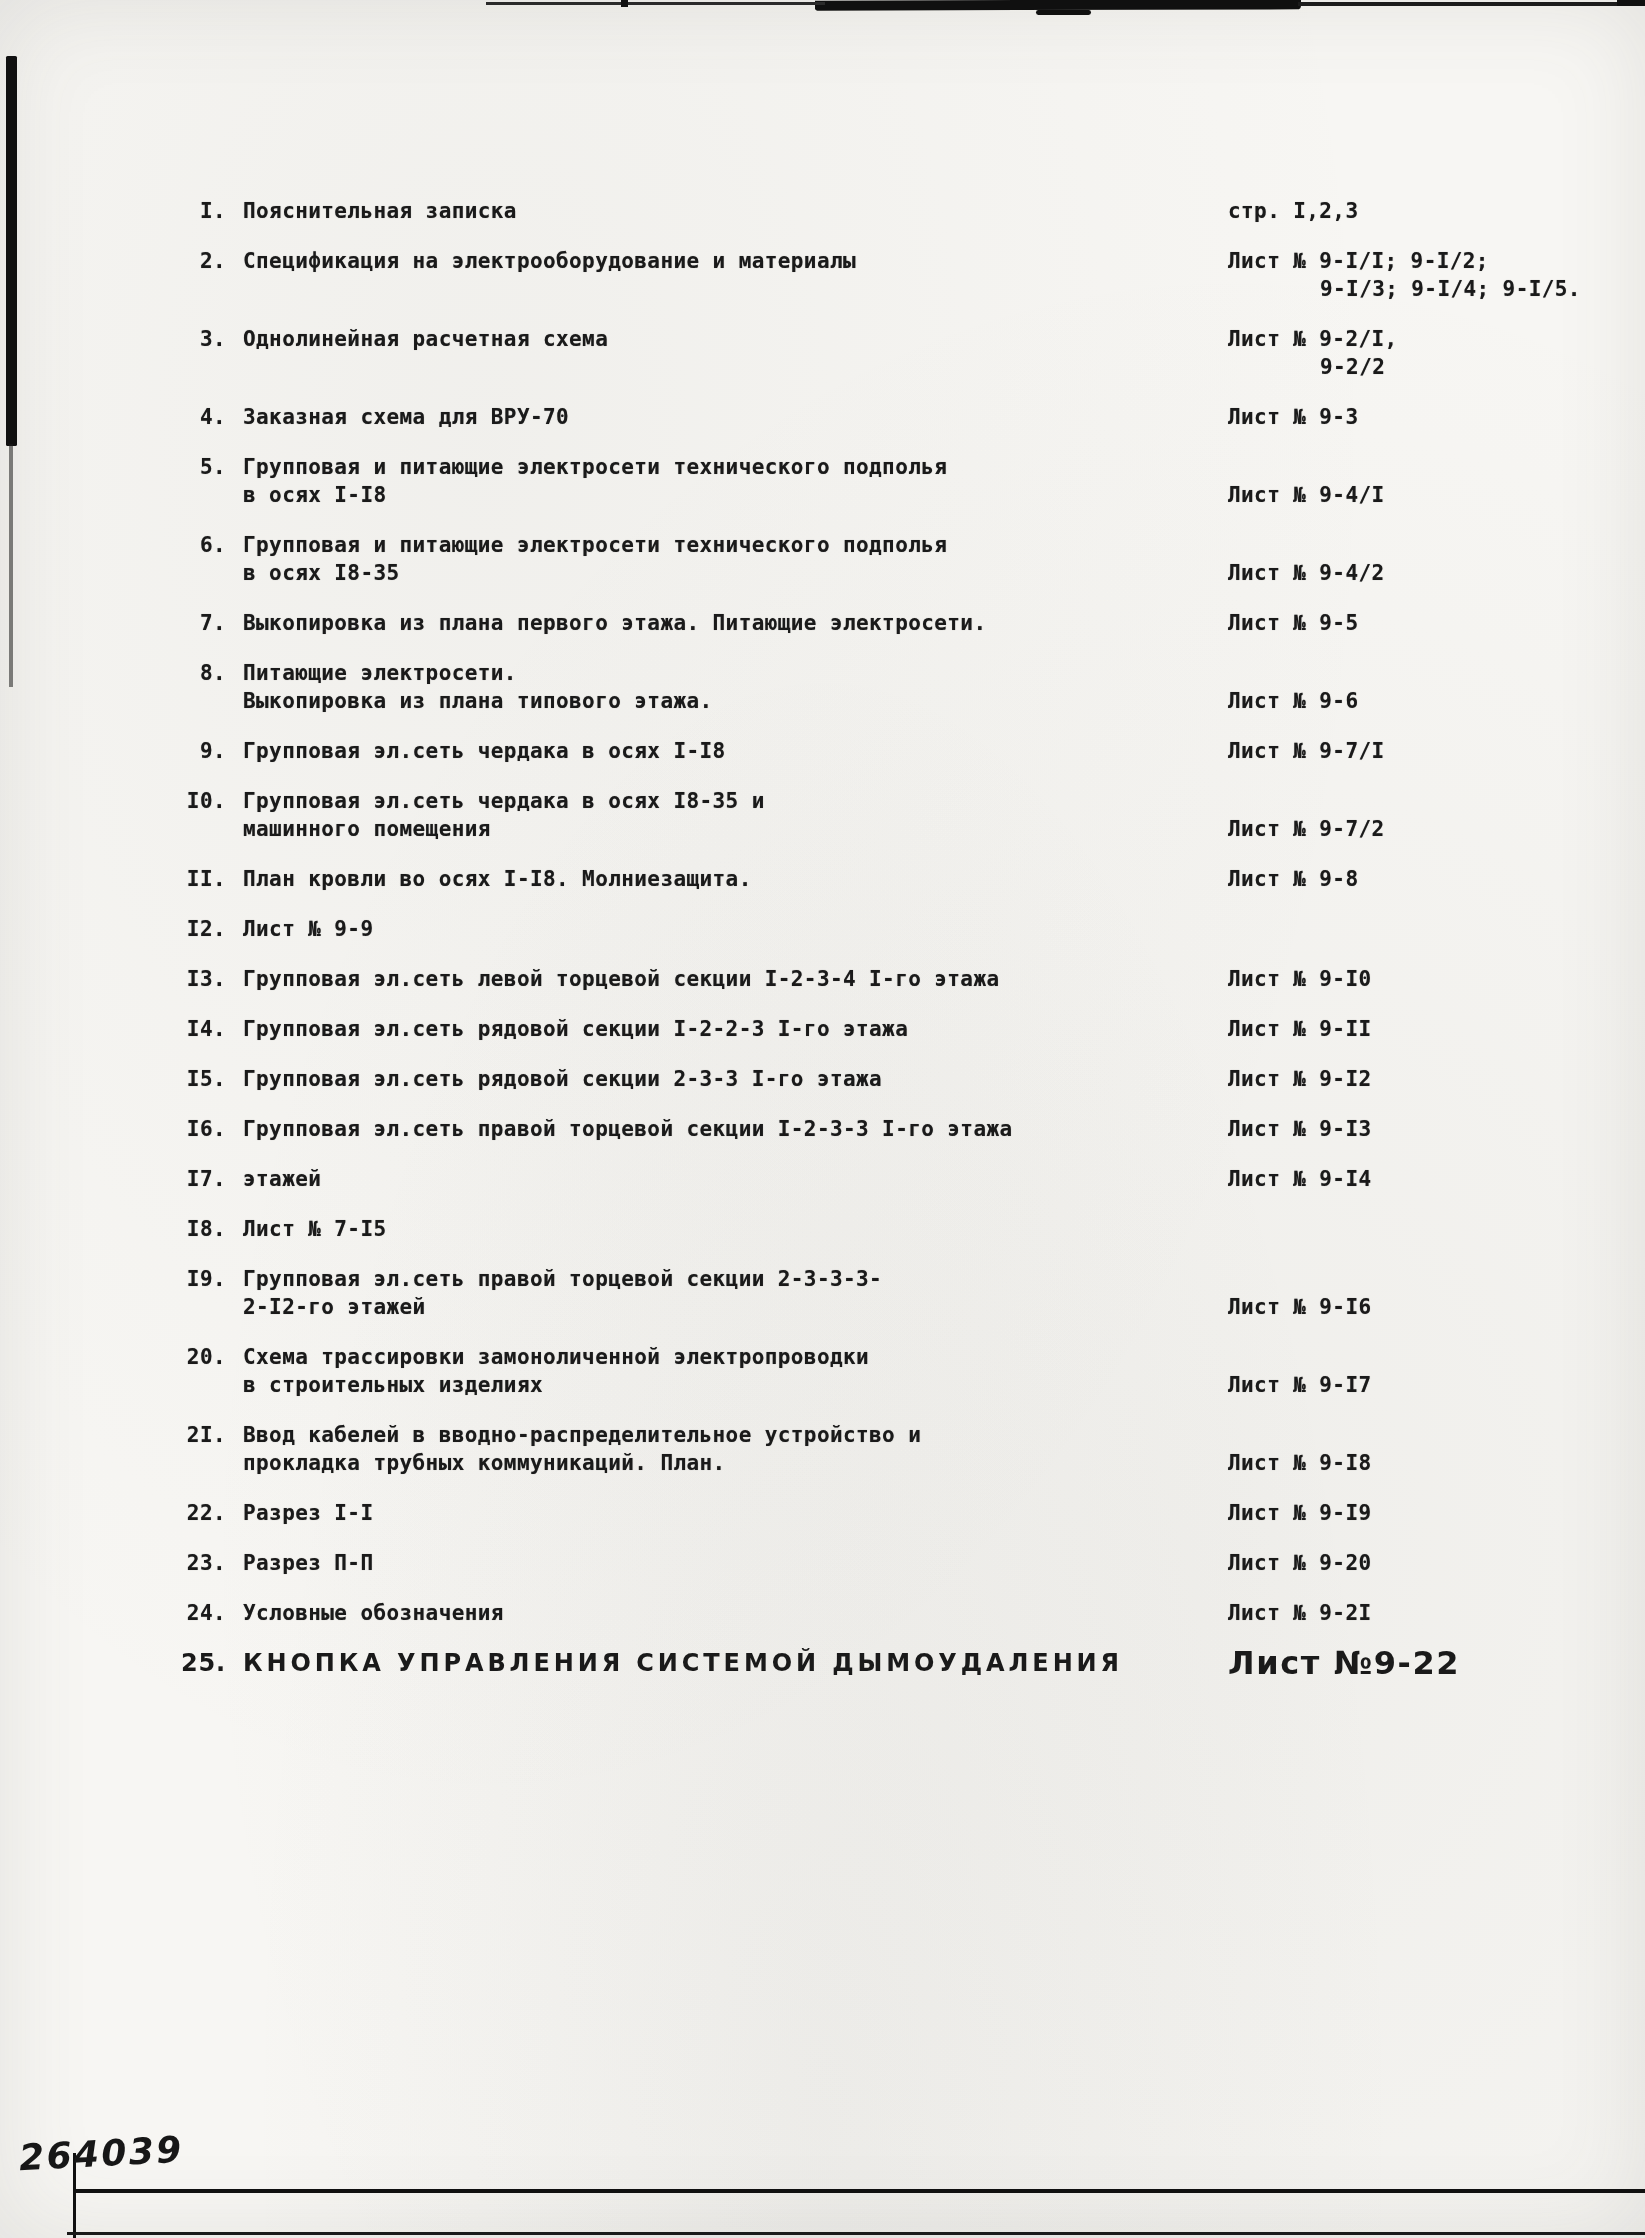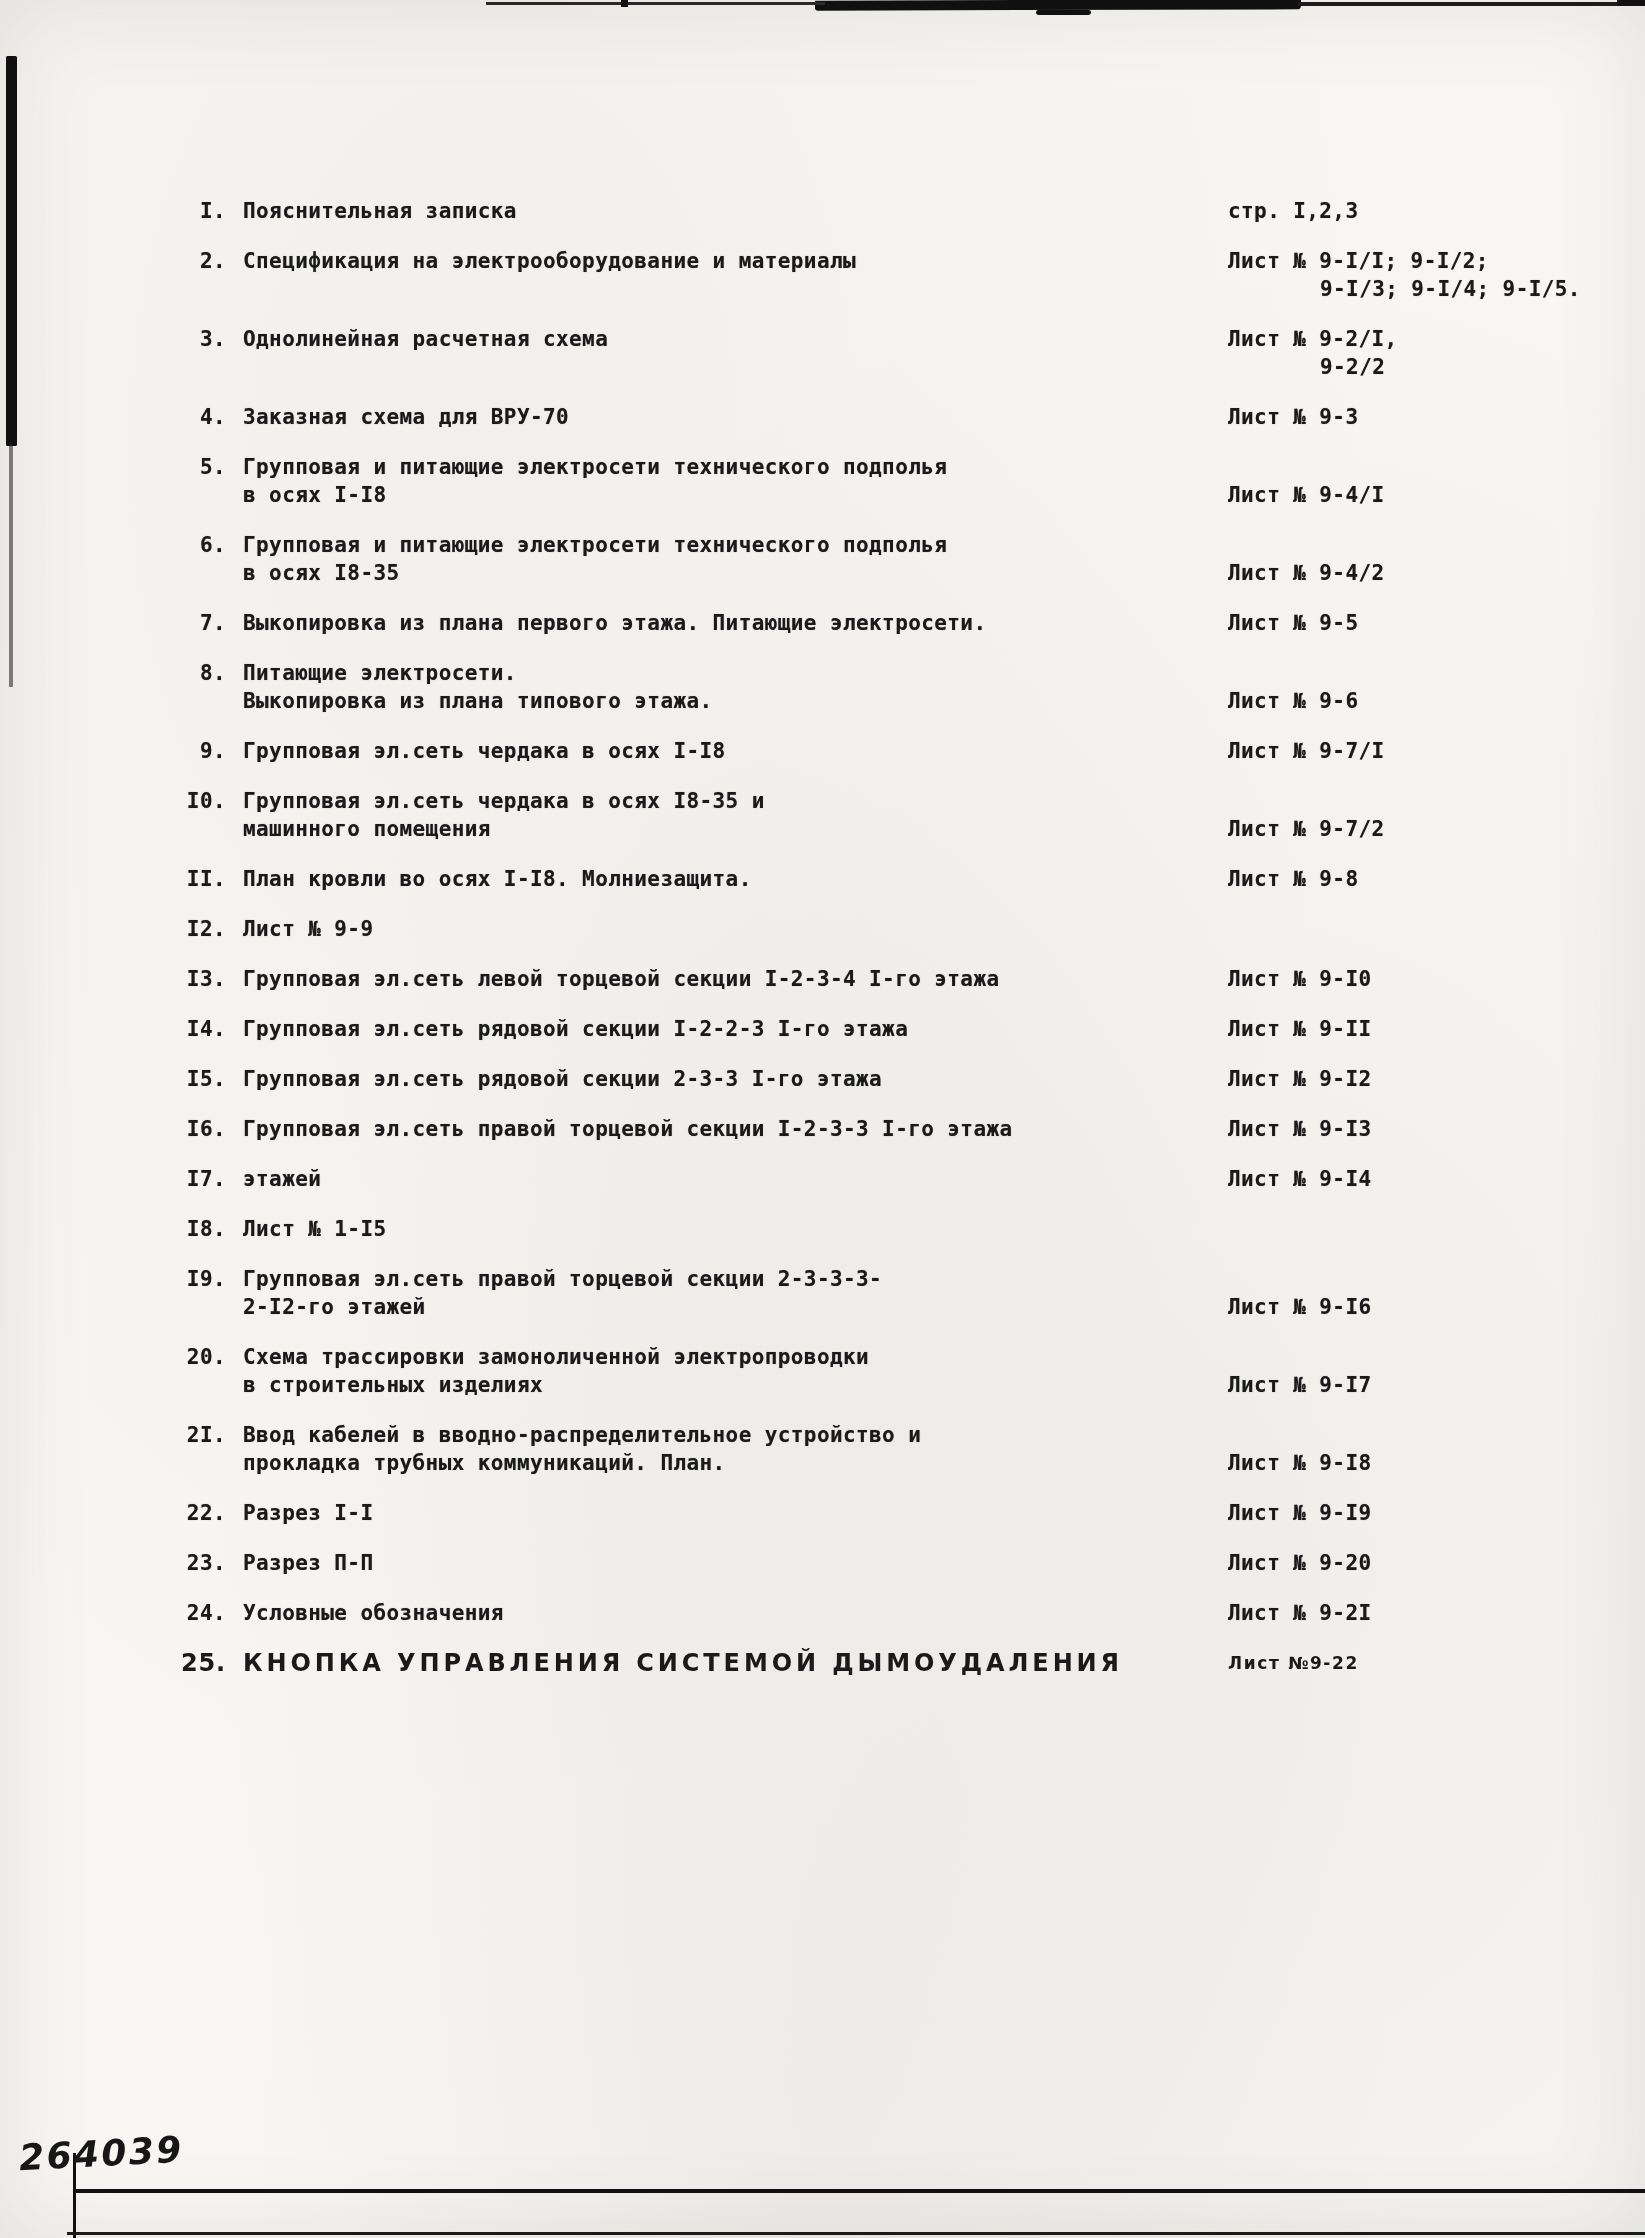--- a/index.html
+++ b/index.html
@@ -60,21 +60,21 @@
   .align-bottom .ref { align-self: end; }
   .ref .ref-line:nth-child(n+2) { padding-left: 92px; }
 
   
   .handwritten {
     font-family: "DejaVu Sans", "Liberation Sans", sans-serif;
     font-size: 24px;
     letter-spacing: 3.9px;
     text-shadow: none;
   }
-  .handwritten .ref-line { letter-spacing: 1.6px; font-size: 17px; }
+  .handwritten .ref-line { letter-spacing: 1.6px; font-size: 32px; }
   .handwritten .num { letter-spacing: 0.8px; }
 
   .hand-number {
     position: absolute;
     left: 19px;
     top: 2133px;
     font-family: "DejaVu Sans", "Liberation Sans", sans-serif;
     font-style: italic;
     font-weight: 700;
     font-size: 36px;
@@ -253,21 +253,21 @@
         <div class="desc">
           <div class="desc-line">этажей</div>
         </div>
         <div class="ref">
           <div class="ref-line">Лист № 9-I4</div>
         </div>
       </div>
       <div class="toc-row">
         <div class="num">I8.</div>
         <div class="ref">
-          <div class="ref-line">Лист № 1-I5</div>
+          <div class="ref-line">Лист № 7-I5</div>
         </div>
       </div>
       <div class="toc-row align-bottom">
         <div class="num">I9.</div>
         <div class="desc">
           <div class="desc-line">Групповая эл.сеть правой торцевой секции 2-3-3-3-</div>
           <div class="desc-line">2-I2-го этажей</div>
         </div>
         <div class="ref">
           <div class="ref-line">Лист № 9-I6</div>

